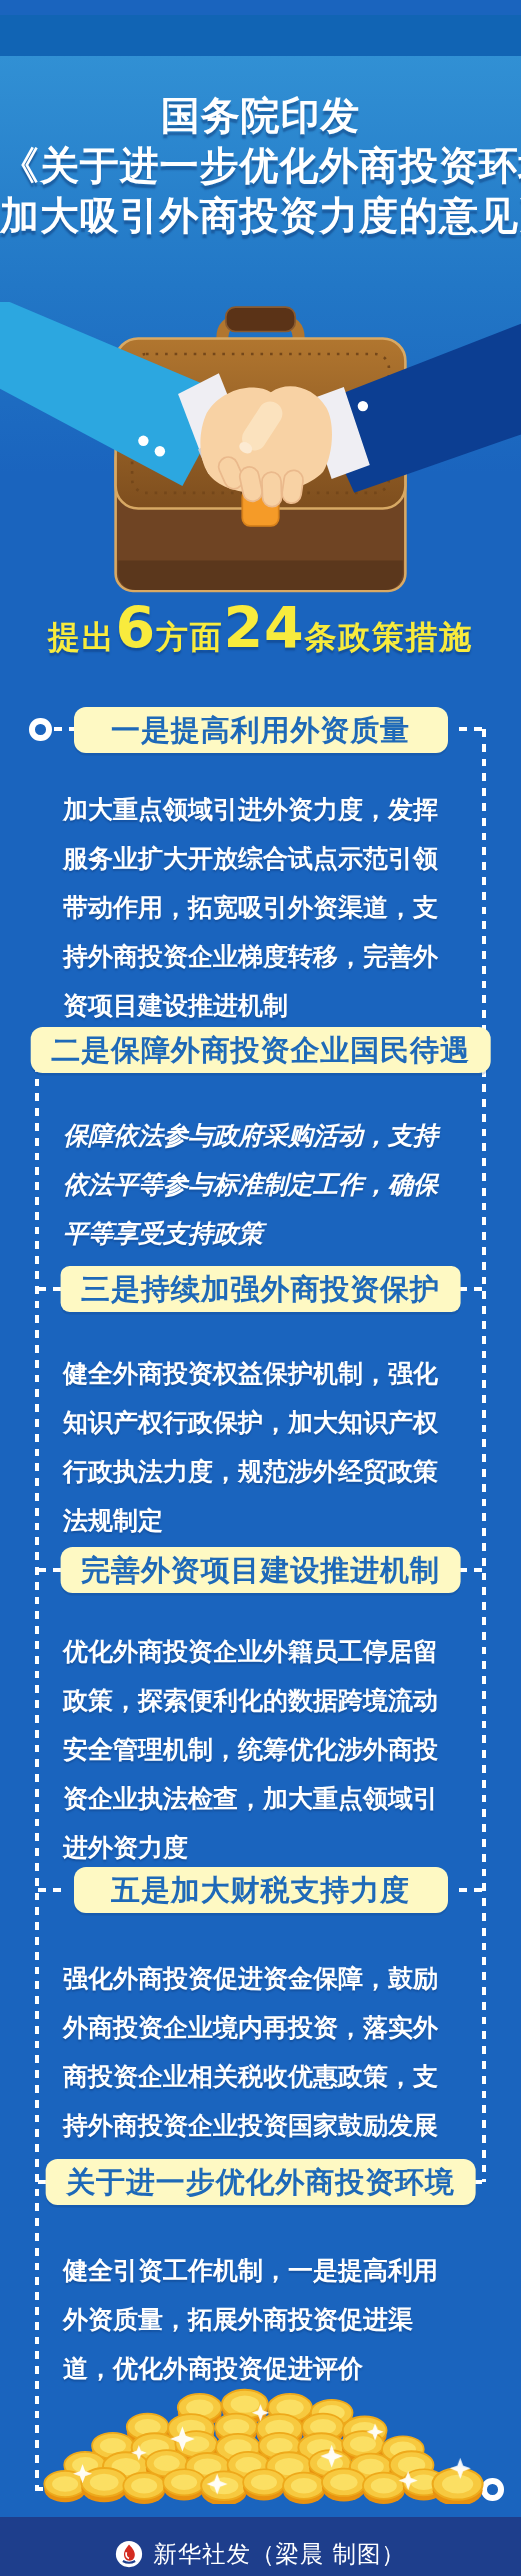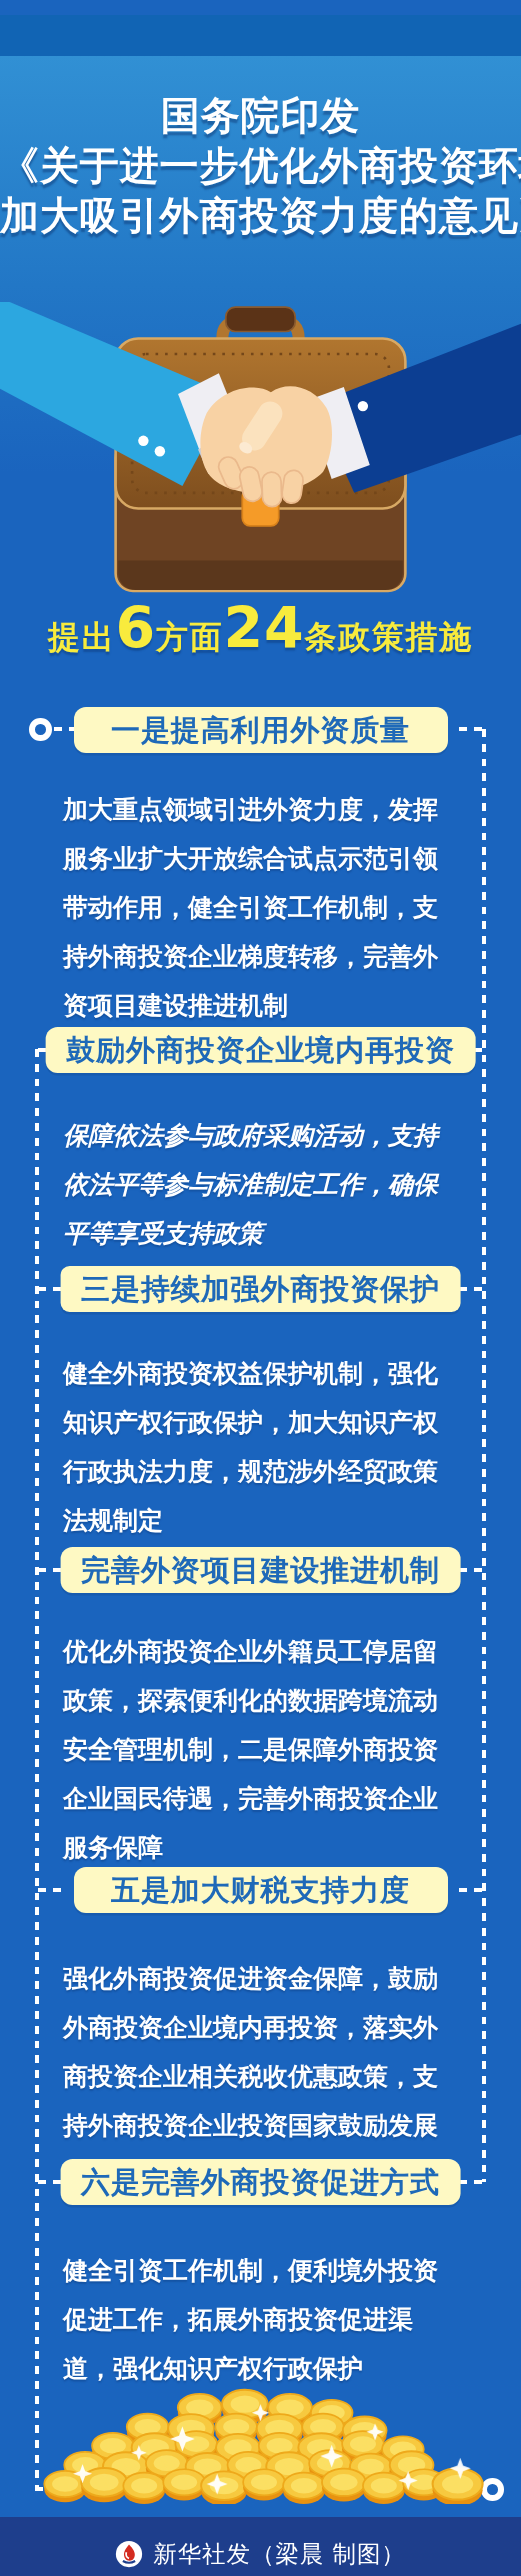--- a/index.html
+++ b/index.html
@@ -128,31 +128,31 @@
   <div class="hdash" style="left:459px;top:1553px;width:22.6px;"></div>
   <div class="hdash" style="left:38px;top:1873px;width:22.6px;"></div>
   <div class="hdash" style="left:459px;top:1873px;width:22.6px;"></div>
   <div class="hdash" style="left:38px;top:2165px;width:22.6px;"></div>
   <div class="hdash" style="left:459px;top:2165px;width:22.6px;"></div>
   <div class="hdash" style="left:35px;top:2472px;width:443px;"></div>
   <div class="donut end"></div>
 
   <div>
       <div class="sec-head" style="top: 692px;">一是提高利用外资质量</div>
-      <div class="sec-body" style="top: 770px;">加大重点领域引进外资力度，发挥服务业扩大开放综合试点示范引领带动作用，健全引资工作机制，支持外商投资企业梯度转移，完善外资项目建设推进机制</div>
-      <div class="sec-head" style="top: 1012px;">鼓励外商投资企业境内再投资</div>
+      <div class="sec-body" style="top: 770px;">加大重点领域引进外资力度，发挥服务业扩大开放综合试点示范引领带动作用，拓宽吸引外资渠道，支持外商投资企业梯度转移，完善外资项目建设推进机制</div>
+      <div class="sec-head" style="top: 1012px;">二是保障外商投资企业国民待遇</div>
       <div class="sec-body" style="top: 1096px; font-style: italic;">保障依法参与政府采购活动，支持依法平等参与标准制定工作，确保平等享受支持政策</div>
       <div class="sec-head" style="top: 1251px; border-radius: 9px;">三是持续加强外商投资保护</div>
       <div class="sec-body" style="top: 1334px;">健全外商投资权益保护机制，强化知识产权行政保护，加大知识产权行政执法力度，规范涉外经贸政策法规制定</div>
       <div class="sec-head" style="top: 1532px;">完善外资项目建设推进机制</div>
-      <div class="sec-body" style="top: 1612px;">优化外商投资企业外籍员工停居留政策，探索便利化的数据跨境流动安全管理机制，二是保障外商投资企业国民待遇，完善外商投资企业服务保障</div>
+      <div class="sec-body" style="top: 1612px;">优化外商投资企业外籍员工停居留政策，探索便利化的数据跨境流动安全管理机制，统筹优化涉外商投资企业执法检查，加大重点领域引进外资力度</div>
       <div class="sec-head" style="top: 1852px;">五是加大财税支持力度</div>
       <div class="sec-body" style="top: 1939px;">强化外商投资促进资金保障，鼓励外商投资企业境内再投资，落实外商投资企业相关税收优惠政策，支持外商投资企业投资国家鼓励发展领域</div>
-      <div class="sec-head" style="top: 2144px;">六是完善外商投资促进方式</div>
-      <div class="sec-body" style="top: 2231px;">健全引资工作机制，便利境外投资促进工作，拓展外商投资促进渠道，强化知识产权行政保护</div>
+      <div class="sec-head" style="top: 2144px;">关于进一步优化外商投资环境</div>
+      <div class="sec-body" style="top: 2231px;">健全引资工作机制，一是提高利用外资质量，拓展外商投资促进渠道，优化外商投资促进评价</div>
     </div>
 
   <div class="coins">
     <svg width="521" height="152" viewBox="0 0 600 175">
       <defs>
         <g id="coin">
           <ellipse cx="0" cy="6" rx="24" ry="15" fill="#E89210"></ellipse>
           <ellipse cx="0" cy="0" rx="24" ry="15" fill="#F7C93F" stroke="#EEA91B" stroke-width="2"></ellipse>
           <ellipse cx="0" cy="0" rx="15" ry="9" fill="#FBDF63"></ellipse>
         </g>

